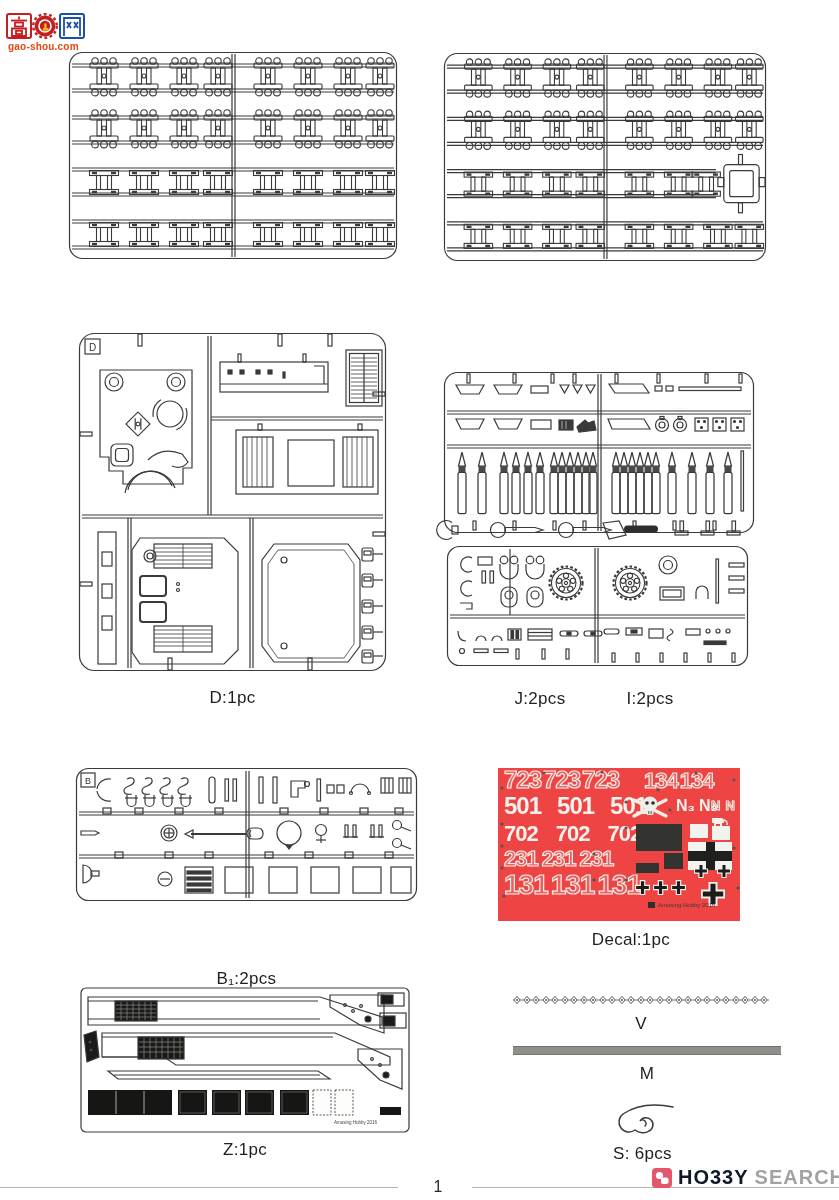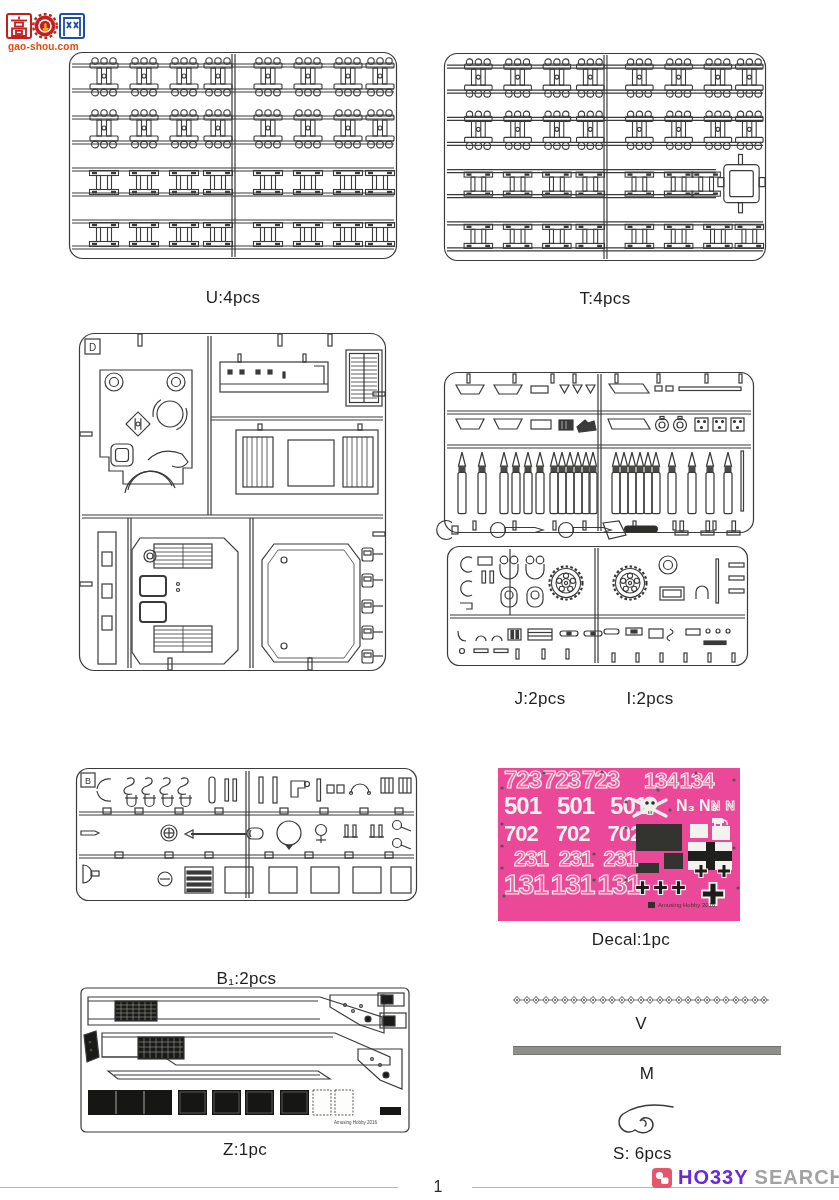--- a/index.html
+++ b/index.html
@@ -3,32 +3,32 @@
 <meta charset="utf-8">
 <style>
   html,body{margin:0;padding:0;background:#e9e9e9;}
   .page{position:relative;width:839px;height:1200px;background:#ffffff;overflow:hidden;
         font-family:"Liberation Sans",sans-serif;padding-left:32px;}
   .abs{position:absolute;}
   svg.abs{overflow:visible;}
   .lbl{position:absolute;font:400 17px "Liberation Sans",sans-serif;color:#1f1f1f;
        text-align:center;letter-spacing:.3px;}
   .ln{stroke:#3a3a3a;fill:none;stroke-width:1.2;}
-  .decal{background:#ec4899;}
+  .decal{background:#ef4444;}
   .dout{color:rgba(255,255,255,.14);-webkit-text-stroke:1.2px #efefe9;font-weight:700;
         letter-spacing:-1px;line-height:1;}
   .dsol{color:#f3f3ee;font-weight:700;letter-spacing:-1px;line-height:1;}
   .drow{position:absolute;display:flex;}
   .plate{position:absolute;background:#33332f;}
   .footline{position:absolute;height:1px;background:#b3b3b3;}
   .pagenum{position:absolute;font:400 16px "Liberation Sans",sans-serif;color:#2a2a2a;
            text-align:center;background:#fff;padding:0 10px;}
   .logo{position:absolute;display:flex;align-items:center;gap:6px;
         font:700 20px "Liberation Sans",sans-serif;letter-spacing:1px;}
-  .logo .pink{color:#6d28d9;} .logo .gray{color:#a2a2a2;}
+  .logo .pink{color:#0f172a;} .logo .gray{color:#a2a2a2;}
   .wm-url{position:absolute;left:2px;top:33px;font:700 10px "Liberation Sans",sans-serif;
           color:#e8490f;letter-spacing:.2px;}
   .mbar{position:absolute;background:#8e8e8a;border-top:1px solid #6f6f6b;border-bottom:1px solid #77776f;}
 </style>
 </head>
 <body>
 
 <div class="page">
 
   <svg width="0" height="0" style="position:absolute">
@@ -166,21 +166,20 @@
       <use href="#trkB" x="21" y="171"></use>
         <use href="#trkB" x="61" y="171"></use>
         <use href="#trkB" x="101" y="171"></use>
         <use href="#trkB" x="135" y="171"></use>
       <use href="#trkB" x="185" y="171"></use>
         <use href="#trkB" x="225" y="171"></use>
         <use href="#trkB" x="265" y="171"></use>
         <use href="#trkB" x="297" y="171"></use>
     </g>
   </svg>
-  <div class="lbl" style="left:68px;top:288px;width:330px">U:4pcs</div>
 
   <svg class="abs" style="left:443px;top:52px" width="324" height="210" viewBox="0 0 330 209" preserveAspectRatio="none">
     <rect class="ln" x="1.5" y="1.5" width="327" height="206" rx="13"></rect>
     <line class="ln" x1="164" y1="3" x2="164" y2="206"></line>
       <line class="ln" x1="167" y1="3" x2="167" y2="206"></line>
     <g class="ln" stroke-width="1">
       <line x1="4" y1="13" x2="326" y2="13"></line>
         <line x1="4" y1="16" x2="326" y2="16"></line>
       <line x1="4" y1="38" x2="326" y2="38"></line>
         <line x1="4" y1="41" x2="326" y2="41"></line>
@@ -232,21 +231,20 @@
     </g>
     <g class="ln">
       <rect x="286" y="112" width="36" height="38" rx="4"></rect>
       <rect x="292" y="118" width="24" height="26" rx="2"></rect>
       <rect x="280" y="125" width="6" height="9"></rect>
         <rect x="322" y="125" width="6" height="9"></rect>
       <rect x="301" y="102" width="4" height="10"></rect>
         <rect x="301" y="150" width="4" height="10"></rect>
     </g>
   </svg>
-  <div class="lbl" style="left:443px;top:289px;width:324px">T:4pcs</div>
 
   <svg class="abs" style="left:78px;top:332px" width="309" height="340" viewBox="0 0 309 340">
     <rect class="ln" x="1.5" y="1.5" width="306" height="337" rx="15"></rect>
     <rect class="ln" x="7" y="7" width="15" height="15"></rect>
     <text x="14.5" y="18.6" font-size="10" font-family="Liberation Sans, sans-serif" fill="#333" text-anchor="middle">D</text>
     <g class="ln" stroke-width="1">
       <line x1="4" y1="183" x2="305" y2="183"></line>
         <line x1="4" y1="186" x2="305" y2="186"></line>
       <line x1="130" y1="4" x2="130" y2="183"></line>
         <line x1="133" y1="4" x2="133" y2="183"></line>
@@ -388,20 +386,21 @@
         <rect x="286" y="271" width="7" height="4"></rect>
         <line x1="295" y1="274" x2="305" y2="274"></line>
       <rect x="284" y="294" width="11" height="13" rx="2"></rect>
         <rect x="286" y="297" width="7" height="4"></rect>
         <line x1="295" y1="300" x2="305" y2="300"></line>
       <rect x="284" y="318" width="11" height="13" rx="2"></rect>
         <rect x="286" y="321" width="7" height="4"></rect>
         <line x1="295" y1="324" x2="305" y2="324"></line>
     </g>
   </svg>
+  <div class="lbl" style="left:78px;top:688px;width:309px">D:1pc</div>
 
   <svg class="abs" style="left:443px;top:371px" width="312" height="163" viewBox="0 0 312 163">
     <rect class="ln" x="1.5" y="1.5" width="309" height="160" rx="13"></rect>
     <line class="ln" x1="155" y1="3" x2="155" y2="160"></line>
       <line class="ln" x1="158" y1="3" x2="158" y2="160"></line>
     <g class="ln" stroke-width="1">
       <rect x="24" y="3" width="3" height="9"></rect>
         <rect x="70" y="3" width="3" height="9"></rect>
         <rect x="108" y="3" width="3" height="9"></rect>
       <rect x="130" y="3" width="3" height="9"></rect>
@@ -740,21 +739,21 @@
       <rect x="2" y="2" width="18" height="14" fill="#f2f2ee"></rect>
       <rect x="24" y="4" width="18" height="14" fill="#f2f2ee"></rect>
       <rect x="0" y="20" width="44" height="28" fill="#f2f2ee"></rect>
       <rect x="18" y="20" width="9" height="28" fill="#1f1f1d"></rect>
       <rect x="0" y="29" width="44" height="10" fill="#1f1f1d"></rect>
     </svg>
     <svg class="abs" style="left:211px;top:46px" width="20" height="13" viewBox="0 0 20 13">
       <path d="M3,4 h9 q3,0 3,3 v2 h-2 v3 h-2 v-2 h-4 v2 h-2 v-3 h-2 z" fill="#f2f2ee"></path>
       <path d="M15,6 q4,1 3,5" stroke="#f2f2ee" stroke-width="1.4" fill="none"></path>
     </svg>
-    <div class="drow" style="left:16px;top:80px;gap:11px;font-size:22px">
+    <div class="drow" style="left:6px;top:80px;gap:4px;font-size:22px">
       <span class="dout">231</span>
       <span class="dout">231</span>
       <span class="dout">231</span>
     </div>
     <div class="drow" style="left:6px;top:103px;gap:3px;font-size:28px">
       <span class="dout">131</span>
       <span class="dout">131</span>
       <span class="dout">131</span>
     </div>
     <svg class="abs" style="left:137px;top:112px" width="15" height="15" viewBox="0 0 16 16">

